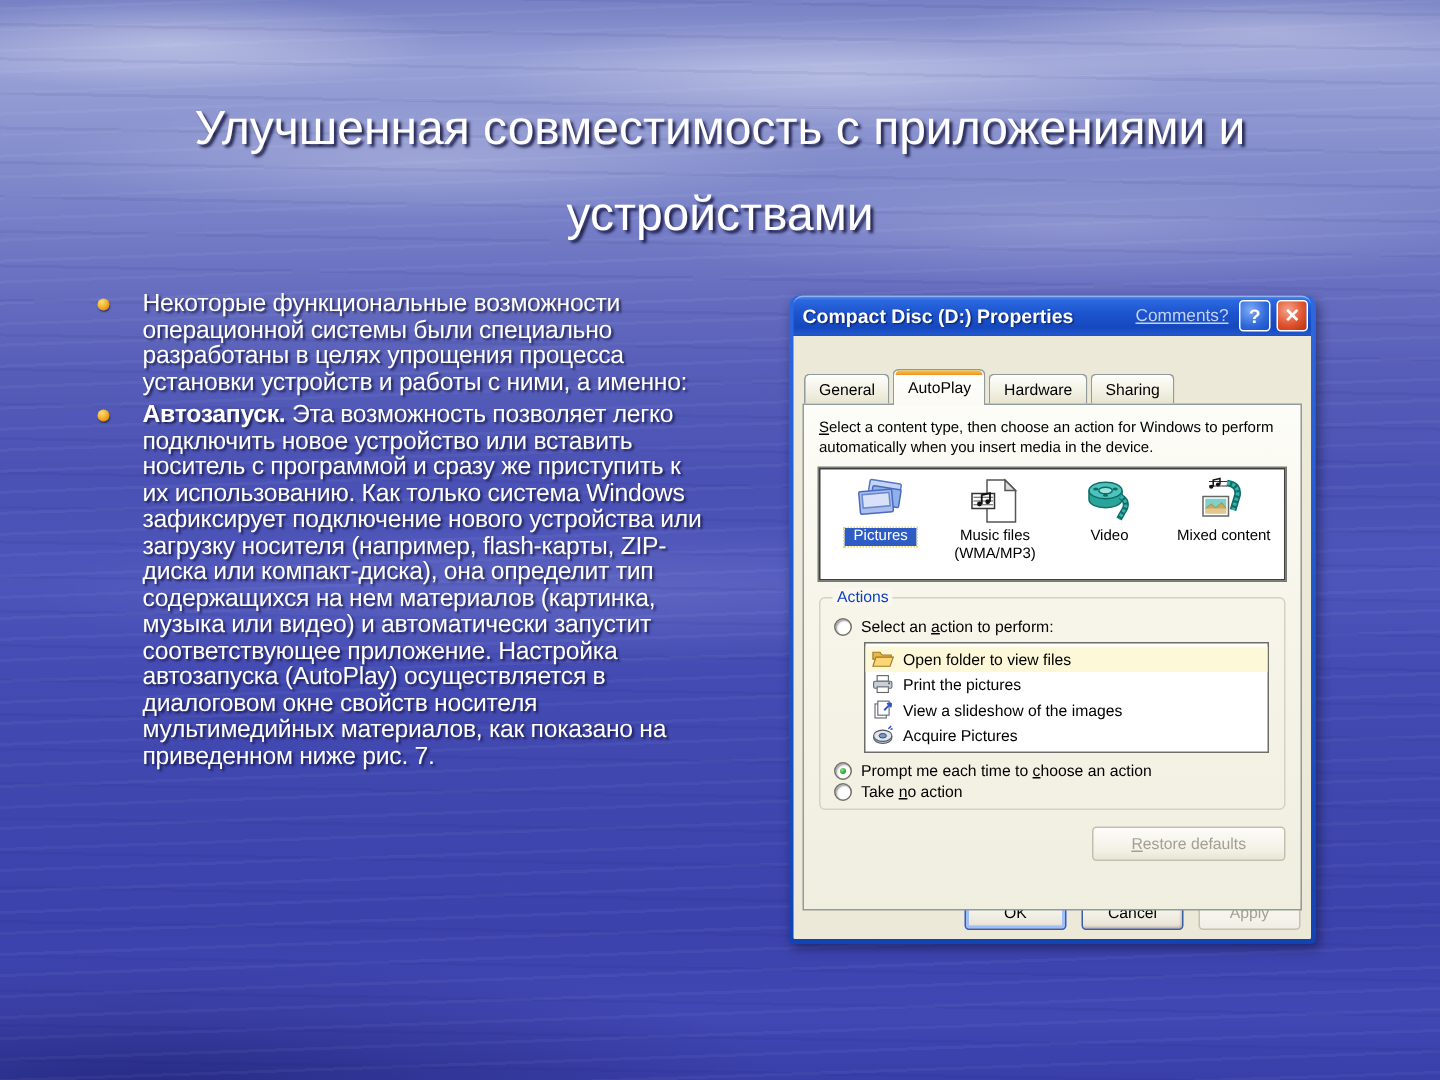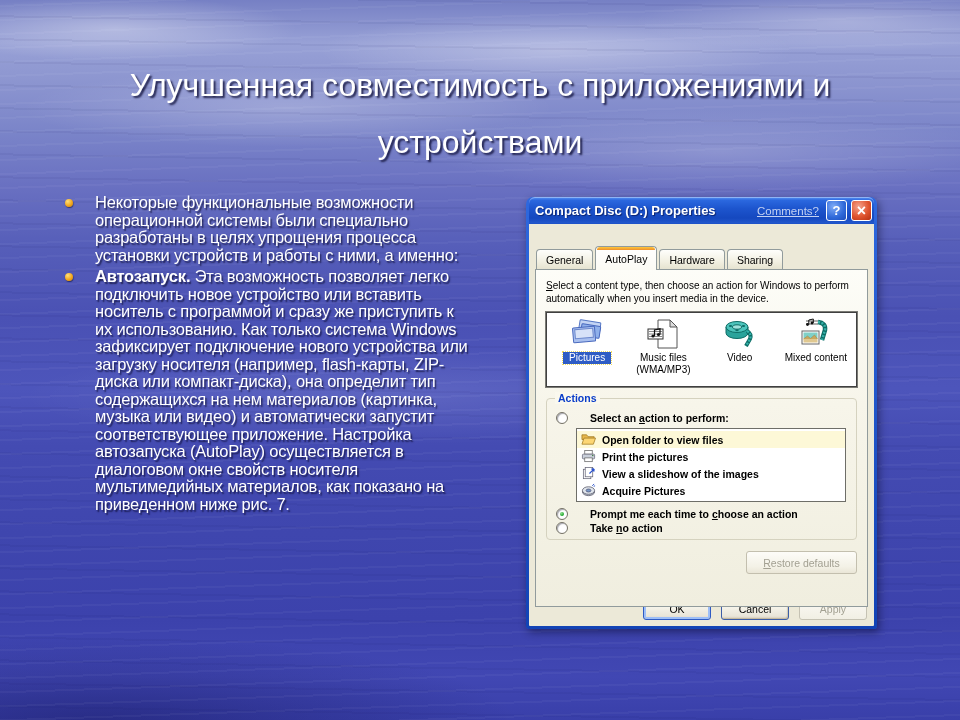--- a/index.html
+++ b/index.html
@@ -65,34 +65,34 @@
   .instruction{font-size:10px;line-height:13px;color:#000;}
   .u{text-decoration:underline;}
   .content-box{margin-top:7px;height:75px;box-sizing:border-box;background:#fff;
     border:1px solid #404040;box-shadow:0 0 0 1px #7a7a74;display:flex;padding:5px 2px 2px;}
   .ct-item{flex:1;display:flex;flex-direction:column;align-items:center;font-size:10px;
     line-height:11.5px;text-align:center;cursor:pointer;}
   .ct-icon{width:36px;height:32px;}
   .ct-label{margin-top:2px;padding:0 6px;}
   .ct-item.selected .ct-label{background:#2E5CC5;color:#fff;outline:1px dotted #EDD85E;}
   .groupbox{margin-top:11px;position:relative;box-sizing:border-box;height:142px;
-    border:1px solid #D5D2BF;border-radius:4px;padding:11px 9px 6px;font-weight:bold;}
+    border:1px solid #D5D2BF;border-radius:4px;padding:11px 9px 6px;}
   .gb-label{position:absolute;top:-7px;left:8px;padding:0 3px;background:#FAF8EE;color:#0A3DC9;font-size:10.5px;}
-  .radio-row{display:flex;align-items:center;gap:22px;margin:2px 0;font-size:10.5px;}
+  .radio-row{display:flex;align-items:center;gap:6px;margin:2px 0;font-size:10.5px;}
   .radio{width:12px;height:12px;box-sizing:border-box;border-radius:50%;background:#fff;flex:none;cursor:pointer;
     border:1px solid #747165;box-shadow:inset 1px 1px 1px rgba(60,60,80,.45);position:relative;}
   .radio.checked::after{content:"";position:absolute;left:3px;top:3px;width:4px;height:4px;border-radius:50%;
     background:radial-gradient(circle at 35% 30%, #8FE08F, #1CA428 70%);}
   .radio-label{cursor:default;}
   .action-list{margin:4px 0 6px 20px;width:270px;box-sizing:border-box;background:#fff;
     border:1px solid #6e6e68;padding:2px 0;}
   .action-row{display:flex;align-items:center;gap:6px;height:17px;padding:0 4px;font-size:10.5px;cursor:pointer;}
   .action-row.hl{background:#FDF8D7;}
   .ai{width:15px;height:15px;flex:none;display:flex;}
-  .restore-btn{position:absolute;top:281px;right:10px;width:111px;height:23px;box-sizing:border-box;
+  .restore-btn{position:absolute;top:281px;right:10px;width:129px;height:23px;box-sizing:border-box;
     border:1px solid #C3BFAE;border-radius:3px;color:#A3A092;font-size:10.5px;cursor:default;
     background:linear-gradient(180deg,#FDFCF8,#F3F1E6 70%,#EAE6D7);
     display:flex;align-items:center;justify-content:center;font-family:inherit;}
   .button-row{position:absolute;right:7px;bottom:6px;display:flex;gap:10px;}
   .xp-btn{width:68px;height:22px;box-sizing:border-box;border:1px solid #3C5DA8;border-radius:3px;
     font-size:10.5px;font-family:inherit;color:#000;cursor:pointer;
     background:linear-gradient(180deg,#FFFFFF 0%,#F4F2E8 45%,#E9E5D9 85%,#D8D0BE 100%);
     box-shadow:inset -1px -1px 1px rgba(150,130,90,.35);
     display:flex;align-items:center;justify-content:center;}
   .xp-btn.focused{box-shadow:inset 0 0 0 2px #9DBEF7, inset -1px -1px 1px rgba(150,130,90,.2);border-color:#2F5BC3;}

